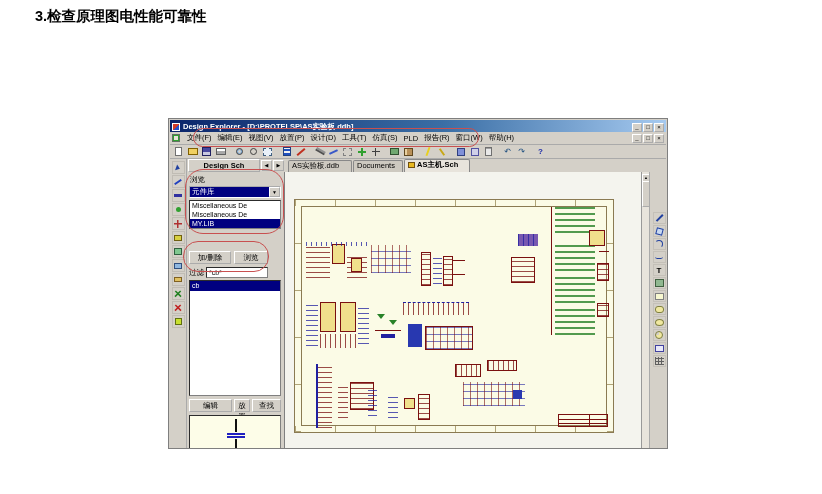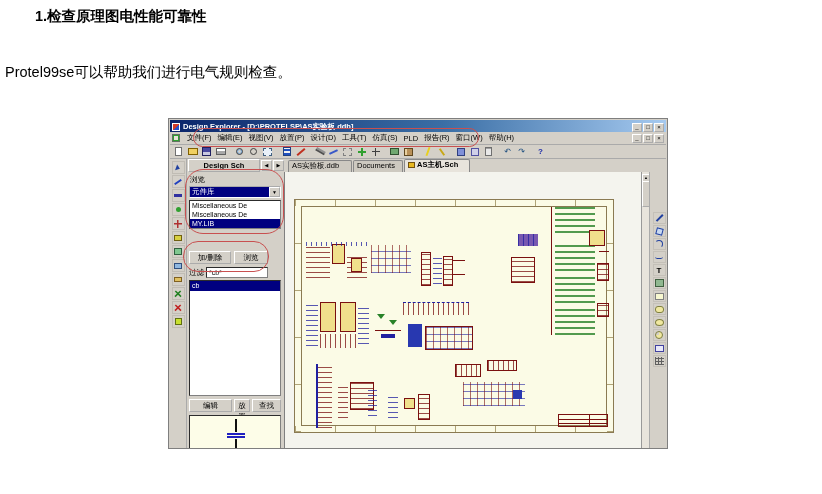--- a/index.html
+++ b/index.html
@@ -82,22 +82,21 @@
 
   .oval { position:absolute; border:1.5px solid #c85050; border-radius:14px; pointer-events:none; z-index:50; }
 
   button { cursor:default; }
 </style>
 </head>
 <body>
 
 <div class="page">
 
-  <div class="doc-heading">1.检查原理图电性能可靠性</div>
-  <div class="doc-line2">Protel99se可以帮助我们进行电气规则检查。</div>
+  <div class="doc-heading">3.检查原理图电性能可靠性</div>
 
   <div class="win">
 
     <div class="titlebar">
       <div class="app-icon"></div>
       <div class="title-text">Design Explorer - [D:\PROTELSP\AS实验板.ddb]</div>
       <div class="wc">
         <button>_</button>
         <button>□</button>
         <button>×</button>

